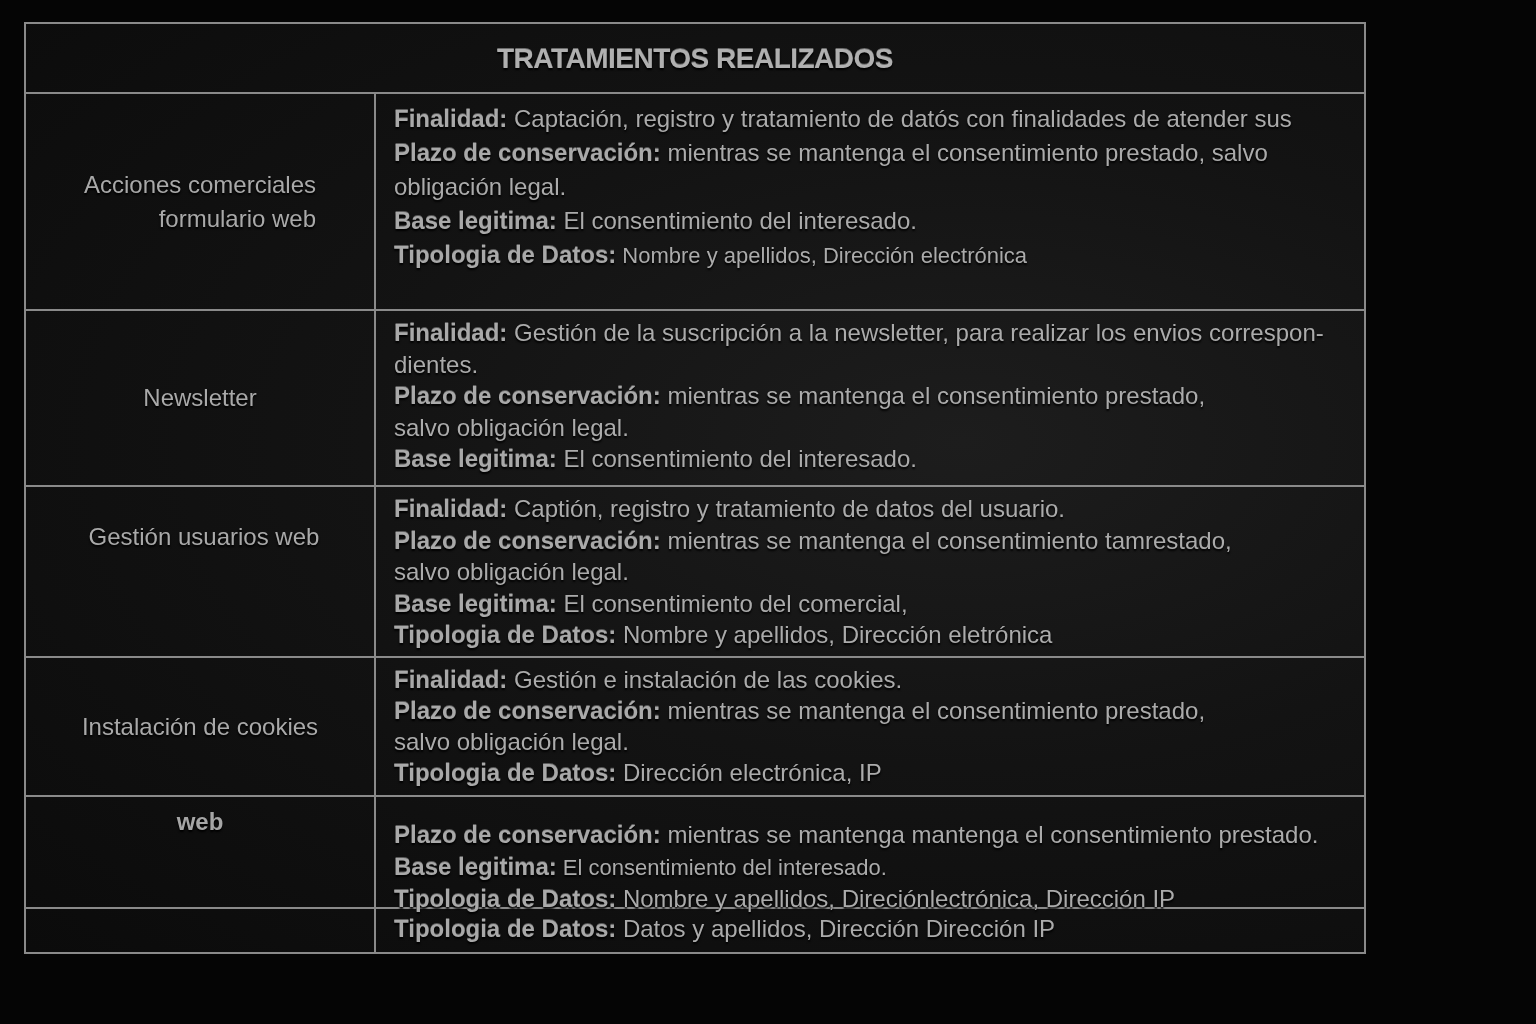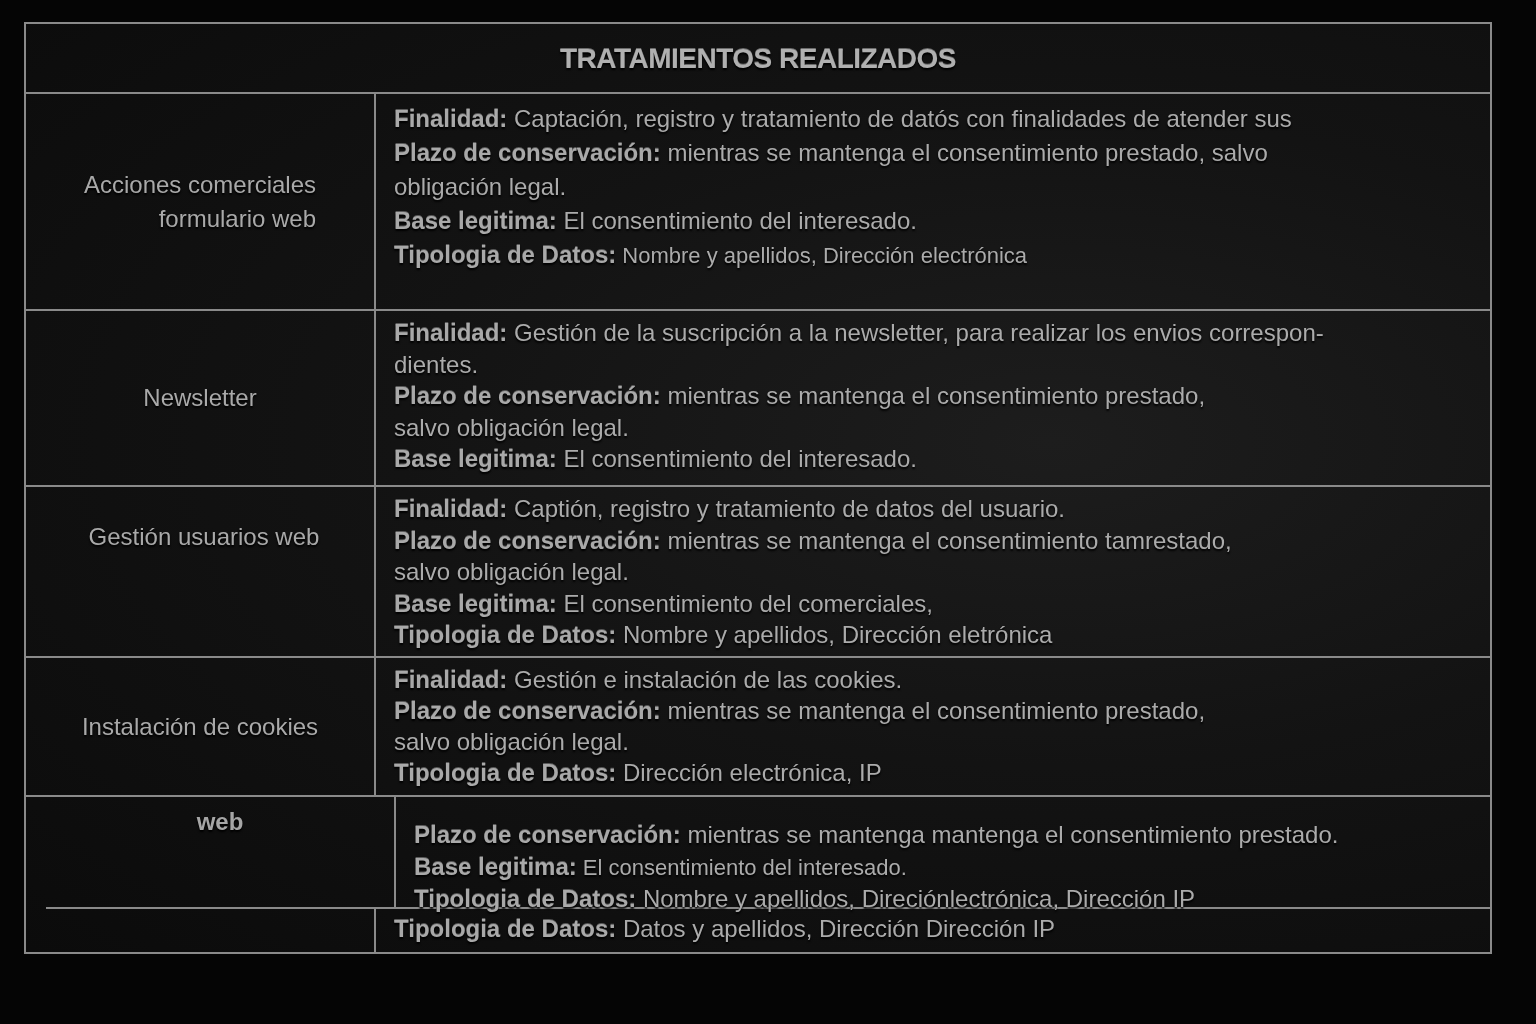--- a/index.html
+++ b/index.html
@@ -12,21 +12,21 @@
     }
     body {
       font-family: "Liberation Sans", "DejaVu Sans", sans-serif;
       color: #bdbdbd;
       position: relative;
     }
     .frame {
       position: absolute;
       left: 24px;
       top: 22px;
-      width: 1468px;
+      width: 1342px;
       background:
         radial-gradient(ellipse at 70% 45%, #1d1d1d 0%, #131313 45%, #0b0b0b 100%);
       border: 2px solid #8a8a8a;
       box-sizing: border-box;
     }
     .title-row {
       height: 70px;
       border-bottom: 2px solid #8a8a8a;
       display: flex;
       align-items: center;
@@ -92,21 +92,21 @@
 
     .r3 { height: 171px; }
     .r3 .row-body { padding-top: 6px; }
     .r3 .row-body .line { line-height: 31.5px; }
     .r3 .row-label { padding-top: 33px; padding-left: 8px; }
 
     .r4 { height: 139px; }
     .r4 .row-body { padding-top: 6px; }
     .r4 .row-body .line { line-height: 31px; }
 
-    .r5 { height: 112px; margin-left: 20px; }
+    .r5 { height: 112px; }
     .r5 .row-body { padding-top: 22px; }
     .r5 .row-body .line { line-height: 31.5px; }
     .r5 .row-label { padding-top: 8px; }
 
     .r6 { height: 43px; }
     .r6 .row-body { padding-top: 4px; }
     .r6 .row-body .line { line-height: 32px; }
   </style>
 </head>
 <body>
@@ -151,21 +151,21 @@
   <div class="row r3">
     <div class="row-label top">
       <div class="label-text">
         <div>Gestión usuarios web</div>
       </div>
     </div>
     <div class="row-body">
       <div class="line"><span class="k">Finalidad:</span><span> Captión, registro y tratamiento de datos del usuario.</span></div>
       <div class="line"><span class="k">Plazo de conservación:</span><span> mientras se mantenga el consentimiento tamrestado,</span></div>
       <div class="line"><span>salvo obligación legal.</span></div>
-      <div class="line"><span class="k">Base legitima:</span><span> El consentimiento del comerciales,</span></div>
+      <div class="line"><span class="k">Base legitima:</span><span> El consentimiento del comercial,</span></div>
       <div class="line"><span class="k">Tipologia de Datos:</span><span> Nombre y apellidos, Dirección eletrónica</span></div>
     </div>
   </div>
 
   <div class="row r4">
     <div class="row-label center">
       <div class="label-text">
         <div>Instalación de cookies</div>
       </div>
     </div>

